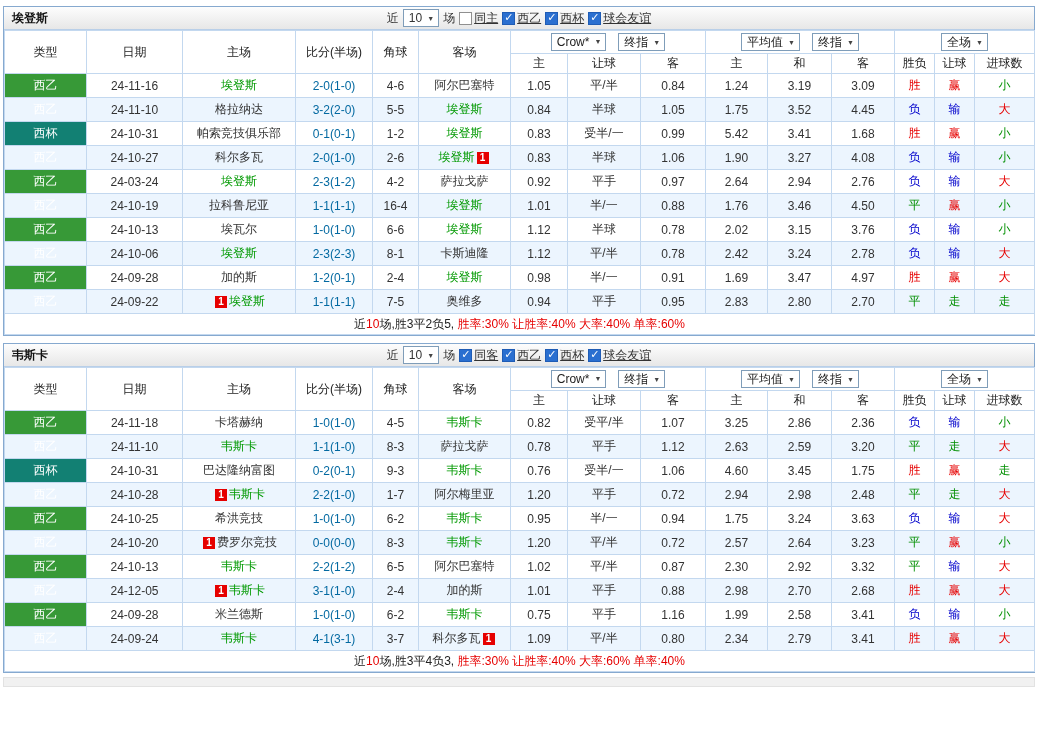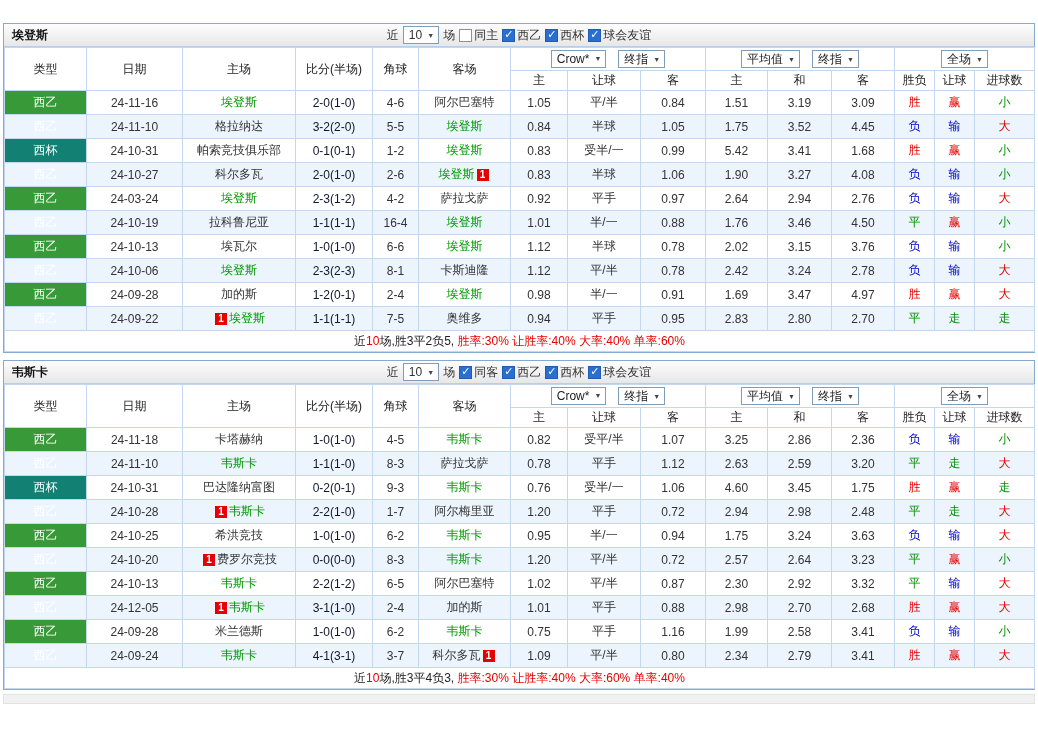--- a/index.html
+++ b/index.html
@@ -34,41 +34,41 @@
   .tb-buttons { position: absolute; right: 3px; top: 2px; display: flex; }
   .tb-btn {
     width: 21px; height: 21px; margin-left: 4px;
     background: #5d77d1; border: 1px solid #97a9e8; border-radius: 3px;
     color: #fff; display: flex; align-items: center; justify-content: center;
     font-size: 13px; cursor: pointer;
   }
   .tb-btn.close { font-size: 16px; font-weight: bold; background: #4b66d2; }
 
   
-  .block { border: 1px solid #86a9cf; margin-top: 20px; background: #fff; }
+  .block { border: 1px solid #86a9cf; margin-top: 3px; background: #fff; }
   .block + .block { margin-top: 7px; }
 
   .section-head {
     height: 23px;
     background: linear-gradient(#fdfdfd, #e7e7e7);
     display: flex; align-items: center; position: relative;
     border-bottom: 1px solid #b9cfe8;
   }
   .team-name { position: absolute; left: 8px; font-weight: bold; color: #111; }
   .filters { flex: 1; display: flex; justify-content: center; align-items: center; }
   .filters > * { margin: 0 2px; }
 
   .sel {
     display: inline-flex; align-items: center; height: 18px;
     border: 1px solid #7f9db9; background: #fff; cursor: pointer;
   }
   .sel-t { padding: 0 2px 0 5px; }
   .sel-a { font-size: 7px; color: #444; padding: 0 4px 0 3px; }
 
-  .cbwrap { display: inline-flex; align-items: center; cursor: pointer; }
+  .cbwrap { display: inline-flex; align-items: center; cursor: pointer; text-decoration: underline; }
   .cb {
     width: 13px; height: 13px; border: 1px solid #8f8f8f; background: #fff;
     display: inline-block; position: relative; margin-right: 2px;
   }
   .cb.on { background: #2a6fd0; border-color: #1f5cb5; }
   .cb.on::after {
     content: "\2713"; position: absolute; left: 1px; top: -2px;
     color: #fff; font-size: 11px; font-weight: bold;
   }
 
@@ -77,21 +77,21 @@
   th { font-weight: normal; color: #222; background: #fff; }
   thead tr:first-child th { height: 23px; }
   thead tr:last-child th { height: 20px; }
   td { height: 24px; background: #fff; }
   tr.alt td { background: #ecf5fe; }
   .grp .sel { margin: 0 6px; }
 
   td.comp-green { background: #379937; color: #fff; }
   td.comp-teal  { background: #128073; color: #fff; }
   .team-green { color: #009900; }
-  td.score { color: #0f172a; }
+  td.score { color: #0369a1; }
   .c-red   { color: #e60000; }
   .c-green { color: #008f00; }
   .c-blue  { color: #0000cc; }
 
   td.summary { height: 21px; background: #fff; color: #222; }
 
   .badge1 {
     display: inline-block; width: 12px; height: 12px;
     background: #e60000; color: #fff;
     font-size: 10px; line-height: 12px; font-weight: bold;
@@ -195,21 +195,21 @@
           <tr>
             <td class="comp-green">西乙</td>
             <td>24-11-16</td>
             <td><span class="team-green">埃登斯</span></td>
             <td class="score">2-0(1-0)</td>
             <td>4-6</td>
             <td><span>阿尔巴塞特</span></td>
             <td>1.05</td>
             <td>平/半</td>
             <td>0.84</td>
-            <td>1.51</td>
+            <td>1.24</td>
             <td>3.19</td>
             <td>3.09</td>
             <td class="c-red">胜</td>
             <td class="c-red">赢</td>
             <td class="c-green">小</td>
           </tr>
           <tr class="alt">
             <td class="comp-green">西乙</td>
             <td>24-11-10</td>
             <td><span>格拉纳达</span></td>

